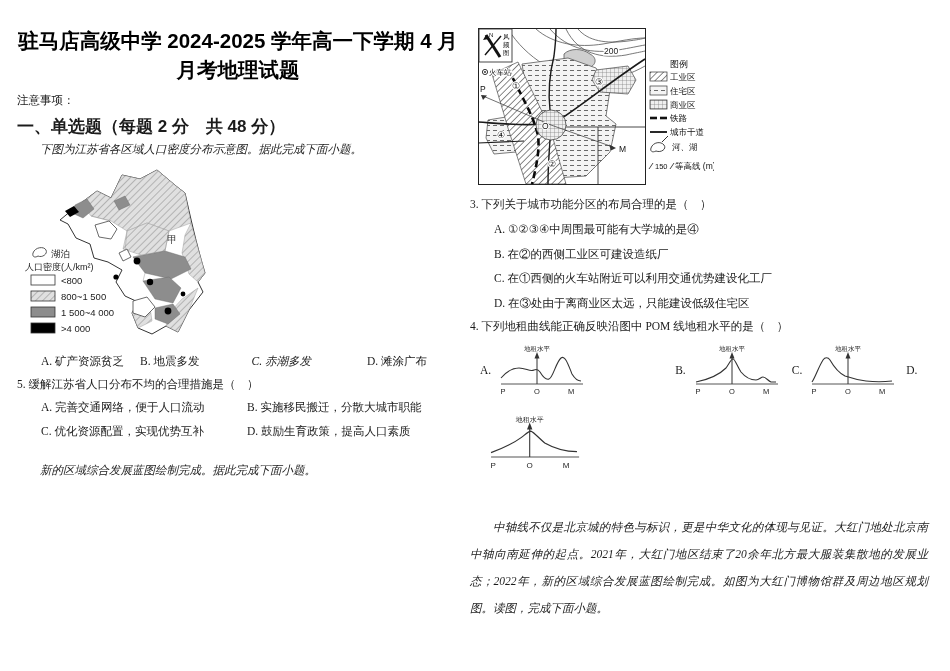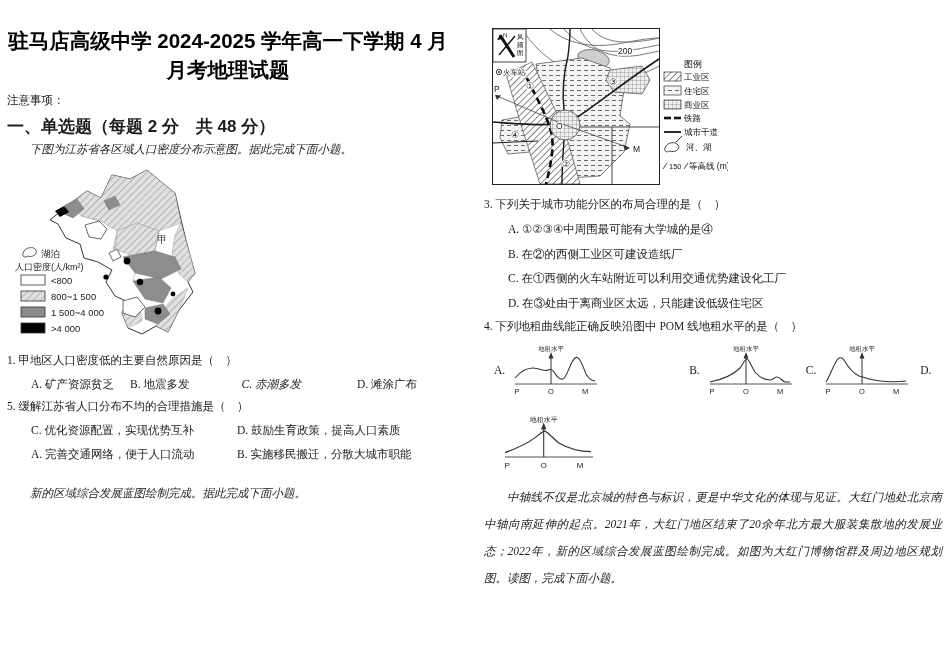--- a/index.html
+++ b/index.html
@@ -4,22 +4,22 @@
 <style>
   * { box-sizing: border-box; margin: 0; padding: 0; }
   html,body { background:#fff; }
   body {
     width: 950px; height: 671px;
     font-family: "Liberation Serif", serif;
     color: #1b1b1b;
     position: relative;
     overflow: hidden;
   }
-  .col-left  { position:absolute; left:7px;  top:26px; width:442px; }
-  .col-right { position:absolute; left:484px; top:26px; width:466px; }
+  .col-left  { position:absolute; left:17px;  top:26px; width:442px; }
+  .col-right { position:absolute; left:470px; top:26px; width:466px; }
 
   .title { text-align:center; font-family:"Liberation Sans",sans-serif;
            font-weight:bold; font-size:20.5px; line-height:1.42; color:#000; }
 
   .notes { display:flex; margin-top:7px; font-size:11.5px; line-height:1.62; }
   .notes-label { white-space:nowrap; }
   .notes-list .note-line { white-space:nowrap; }
 
   .sec-heading { margin-top:5px; font-family:"Liberation Sans",sans-serif;
                  font-weight:bold; font-size:17px; }
@@ -38,21 +38,21 @@
   .opt-line { padding-left:24px; margin-top:7px; line-height:1.55; }
   .intro2 { margin-top:22px; }
 
   .charts-row { display:flex; align-items:flex-start; margin:8px 0 0 10px; }
   .chart-label { font-size:11.5px; margin:20px 4px 0 0; }
   .chart-a-wrap { margin-right:88px; }
   .chart-c-label { margin-left:10px; }
   .chart-d-label { margin-left:8px; }
   .chart-d-row { margin:14px 0 0 14px; }
 
-  .passage { margin-top:10px; font-style:italic; font-size:11.5px;
+  .passage { margin-top:40px; font-style:italic; font-size:11.5px;
              line-height:2.35; text-align:justify; text-indent:2em; width:458px; }
 
   svg text { font-family:"Liberation Sans",sans-serif; }
 </style>
 </head>
 <body>
 
 <div class="col-left">
   <div class="title">
     <div>驻马店高级中学 2024-2025 学年高一下学期 4 月</div>
@@ -127,38 +127,37 @@
       <rect x="12" y="162" width="24" height="10" fill="#000000" stroke="#333" stroke-width="0.8"></rect>
       <text x="42" y="122.5" font-size="9.5" fill="#222">&lt;800</text>
       <text x="42" y="138.5" font-size="9.5" fill="#222">800~1 500</text>
       <text x="42" y="154.5" font-size="9.5" fill="#222">1 500~4 000</text>
       <text x="42" y="170.5" font-size="9.5" fill="#222">&gt;4 000</text>
     </g>
   </svg>
   </div>
 
   <div class="question">
-    <div class="q-stem">1. 甲地区人口密度低的主要自然原因是（　）</div>
     <div class="opt-row opt-row-q1">
       <span>A. 矿产资源贫乏</span>
       <span>B. 地震多发</span>
       <span>C. 赤潮多发</span>
       <span>D. 滩涂广布</span>
     </div>
   </div>
 
   <div class="question">
     <div class="q-stem">5. 缓解江苏省人口分布不均的合理措施是（　）</div>
     <div class="opt-row opt-row-2col">
+      <span>A. 完善交通网络，便于人口流动</span>
+      <span>B. 实施移民搬迁，分散大城市职能</span>
+    </div>
+    <div class="opt-row opt-row-2col">
       <span>C. 优化资源配置，实现优势互补</span>
       <span>D. 鼓励生育政策，提高人口素质</span>
-    </div>
-    <div class="opt-row opt-row-2col">
-      <span>A. 完善交通网络，便于人口流动</span>
-      <span>B. 实施移民搬迁，分散大城市职能</span>
     </div>
   </div>
 
   <div class="kai intro2">新的区域综合发展蓝图绘制完成。据此完成下面小题。</div>
 </div>
 
 <div class="col-right">
 
   <div class="figure-city">
   <svg width="236" height="159" viewBox="0 0 236 159">

